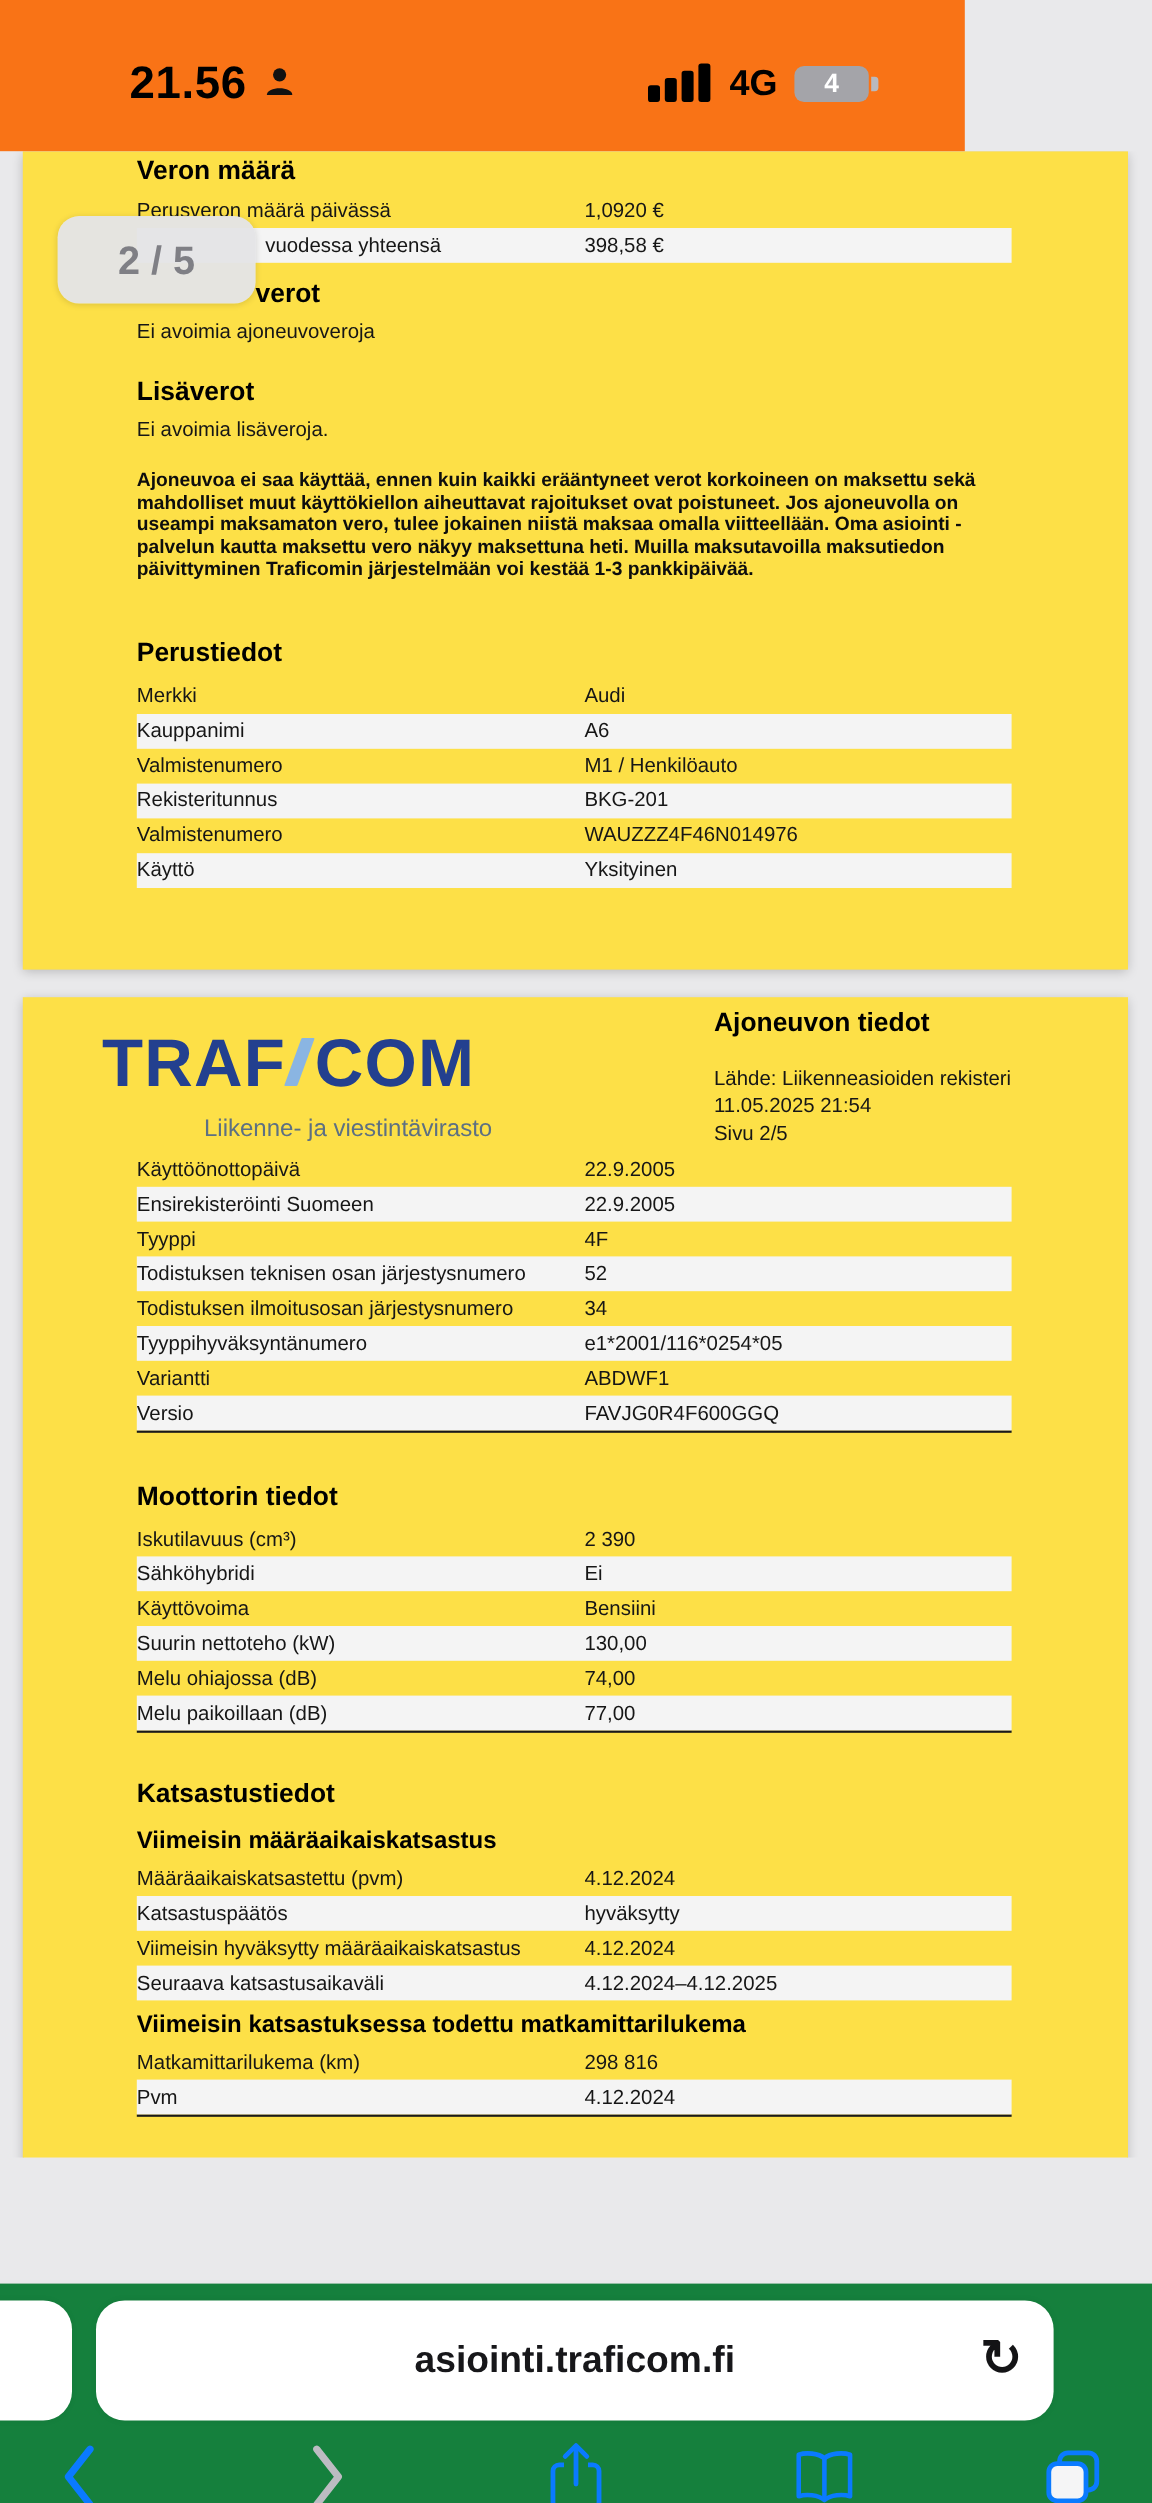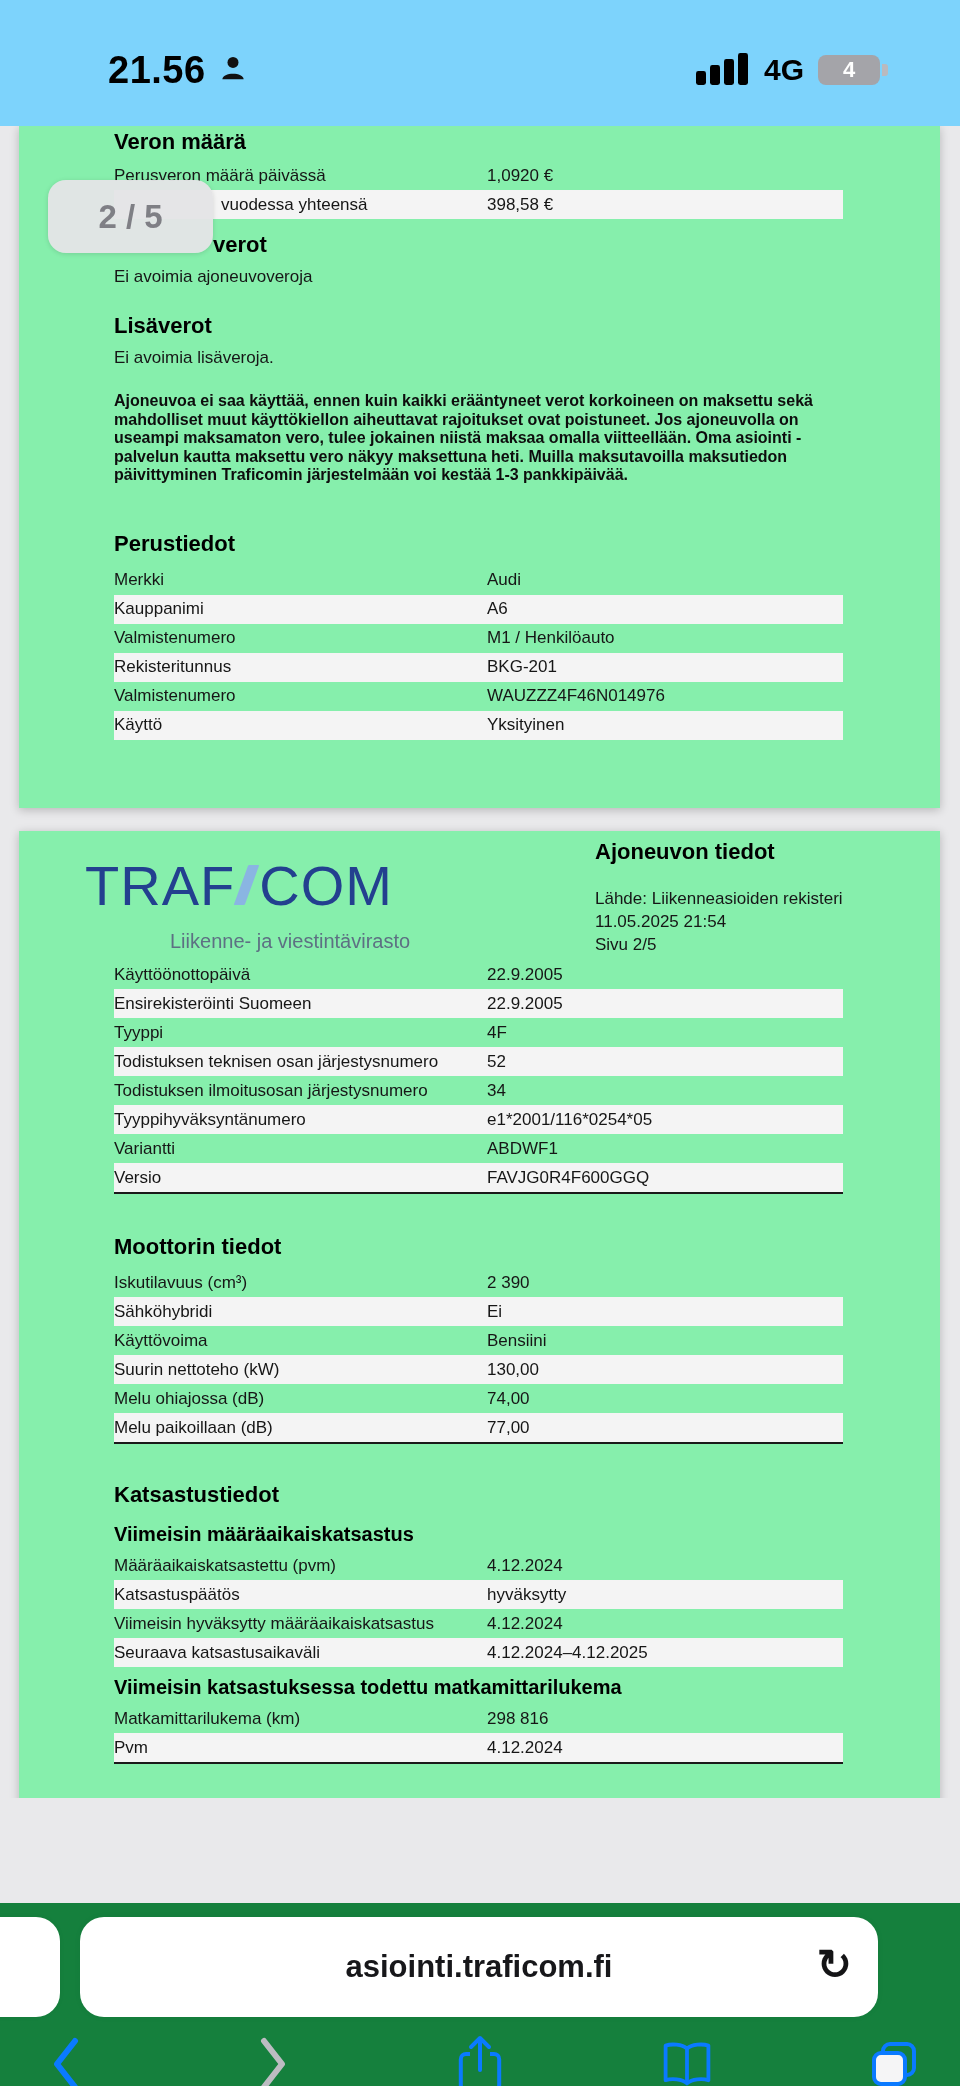--- a/index.html
+++ b/index.html
@@ -7,39 +7,39 @@
   body {
     position:relative;
     font-family:"Liberation Sans", sans-serif;
     background:#e9e9eb;
     overflow:hidden;
     color:#111;
   }
 
   
   .statusbar {
-    position:absolute; top:0; left:0; width:960px; height:126px;
-    background:#7dd3fc; z-index:20;
+    position:absolute; top:0; left:0; width:804px; height:126px;
+    background:#f97316; z-index:20;
     display:flex; align-items:center; justify-content:space-between;
     padding:14px 80px 0 108px;
   }
   .sb-left { display:flex; align-items:center; gap:12px; }
   .sb-time { font-size:38px; font-weight:700; color:#000; letter-spacing:.5px; }
   .sb-right { display:flex; align-items:center; gap:14px; }
   .net-type { font-size:30px; font-weight:700; color:#000; }
   .battery { position:relative; width:62px; height:30px; background:#a4a4a9; border-radius:8px;
              display:flex; align-items:center; justify-content:center; }
   .battery span { color:#fff; font-size:22px; font-weight:700; }
   .battery::after { content:""; position:absolute; right:-8px; top:9px; width:6px; height:12px;
                     background:#b9b9be; border-radius:0 3px 3px 0; }
 
   
   .viewer { position:absolute; top:126px; left:0; width:960px; height:1672px;
             background:#e9e9eb; overflow:hidden; }
-  .card { position:absolute; left:19px; width:921px; background:#86efac;
+  .card { position:absolute; left:19px; width:921px; background:#fde047;
           box-shadow:0 2px 9px rgba(0,0,0,.22); }
   #card1 { top:0; height:682px; overflow:hidden; }
   #card2 { top:705px; height:1015px; overflow:hidden; }
 
   .pill {
     position:absolute; left:48px; top:54px; width:165px; height:73px; z-index:6;
     background:rgba(228,228,230,.96); border-radius:18px;
     display:flex; align-items:center; justify-content:center;
     font-size:33px; font-weight:600; color:#7f7f85;
     box-shadow:0 1px 5px rgba(0,0,0,.13);
@@ -64,21 +64,21 @@
   .body-line { margin-top:9px; }
   .h-lisa { margin-top:26px; }
   .warning {
     margin:24px 0 0 95px; width:742px;
     font-size:16px; font-weight:700; line-height:18.5px; color:#0d0d0d;
   }
   .h-perus { margin-top:46px; margin-bottom:9px; }
 
   
   .p2-header { position:relative; height:129px; }
-  .logo { position:absolute; left:66px; top:22px; font-size:56px; font-weight:400;
+  .logo { position:absolute; left:66px; top:22px; font-size:56px; font-weight:700;
           color:#23408f; letter-spacing:1px; white-space:nowrap; }
   .logo .slash { display:inline-block; width:11px; height:40px; background:#8ab5e2;
                  transform:skewX(-20deg); margin:0 7px 0 6px; border-radius:1px; }
   .tagline { position:absolute; left:151px; top:88px; font-size:20px; color:#5d7083;margin-top:11px; }
   .doc-info { position:absolute; left:576px; top:8px; width:330px; }
   .doc-info .title { font-size:22px; font-weight:700; color:#000; margin-bottom:22px; }
   .doc-info p { font-size:17px; line-height:23px; color:#161616; }
   .h-moottori { margin-top:40px; margin-bottom:8px; }
   .h-kats { margin-top:38px; }
   .h-sub1 { margin-top:14px; margin-bottom:5px; }

